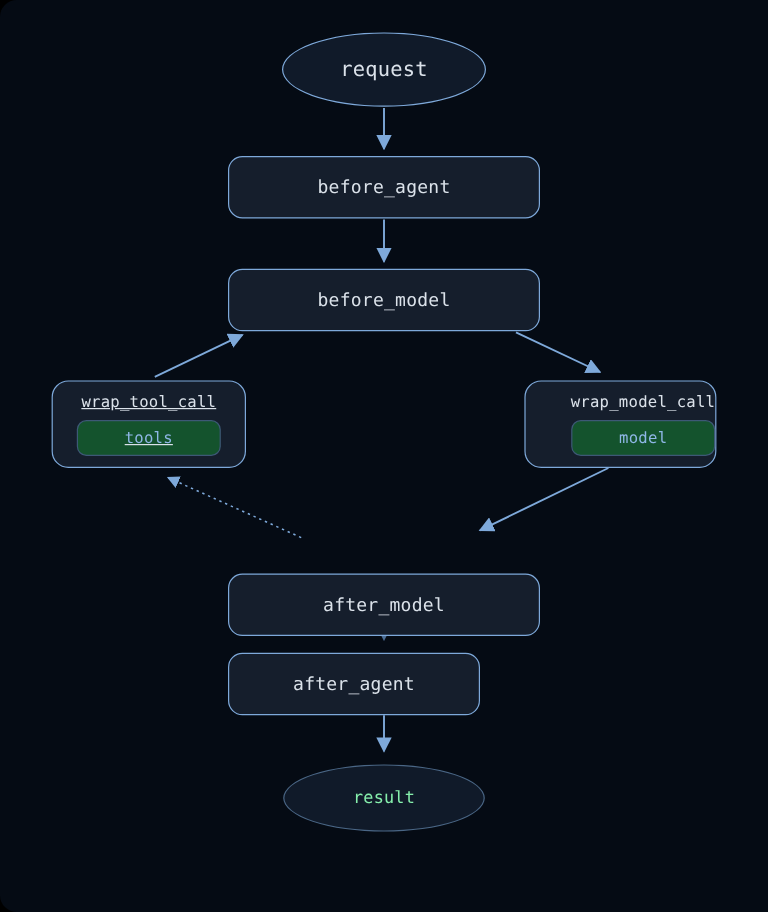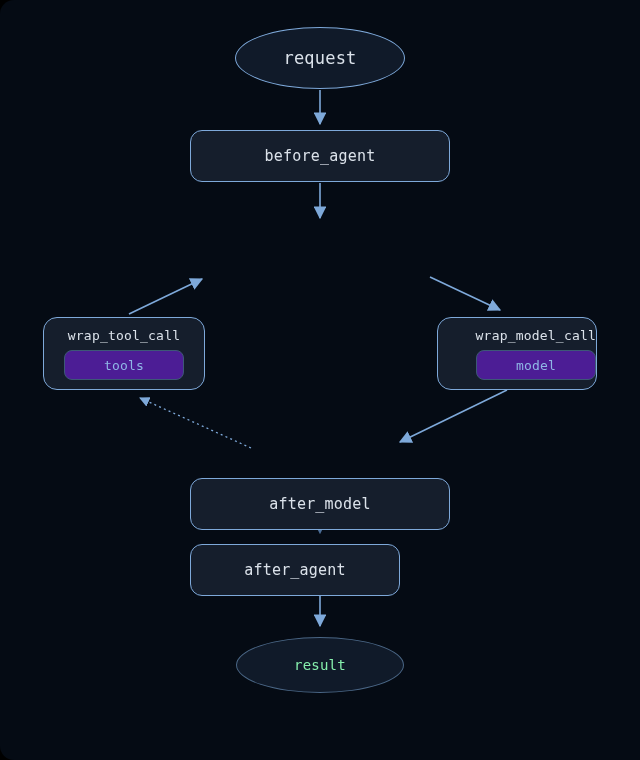--- a/index.html
+++ b/index.html
@@ -62,21 +62,21 @@
     row-gap: 6px;
   }
   .wrap .wrap-label {
     line-height: 16px;
   }
   .inner {
     box-sizing: border-box;
     width: 120px;
     height: 30px;
     border-radius: 8px;
-    background: #4c1d95;
+    background: #14532d;
     border: 1px solid #3d5876;
     color: #8fb7e6;
     display: flex;
     align-items: center;
     justify-content: center;
     font-size: 13px;
   }
 </style>
 </head>
 <body>
@@ -111,22 +111,25 @@
   </svg>
 
   <div class="node ellipse start" style="left:235px; top:27px; width:170px; height:62px;">
     <span>request</span>
   </div>
 
   <div class="node rect" style="left:190px; top:130px; width:260px; height:52px;">
     <span>before_agent</span>
   </div>
 
+  <div class="node rect" style="left:190px; top:224px; width:260px; height:52px;">
+    <span>before_model</span>
+  </div>
 
-  <div class="node wrap" style="left:43px; top:317px; width:162px; height:73px;">
+  <div class="node wrap" style="left:43px; top:317px; width:162px; height:73px;text-decoration:underline;">
     <span class="wrap-label">wrap_tool_call</span>
     <div class="inner">
       <span>tools</span>
     </div>
   </div>
 
   <div class="node wrap" style="left:437px; top:317px; width:160px; height:73px;align-items:flex-end;">
     <span class="wrap-label">wrap_model_call</span>
     <div class="inner">
       <span>model</span>

